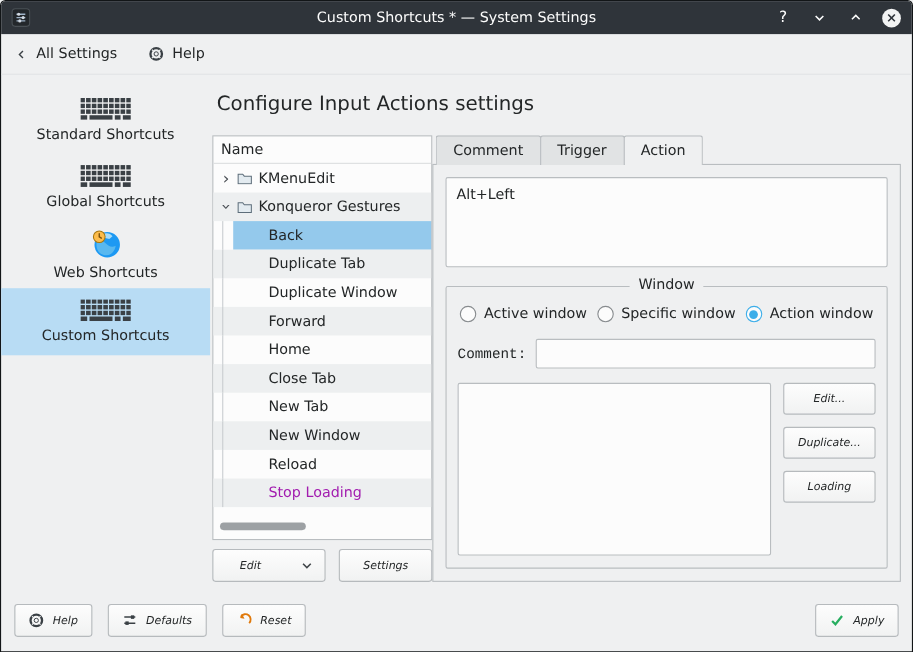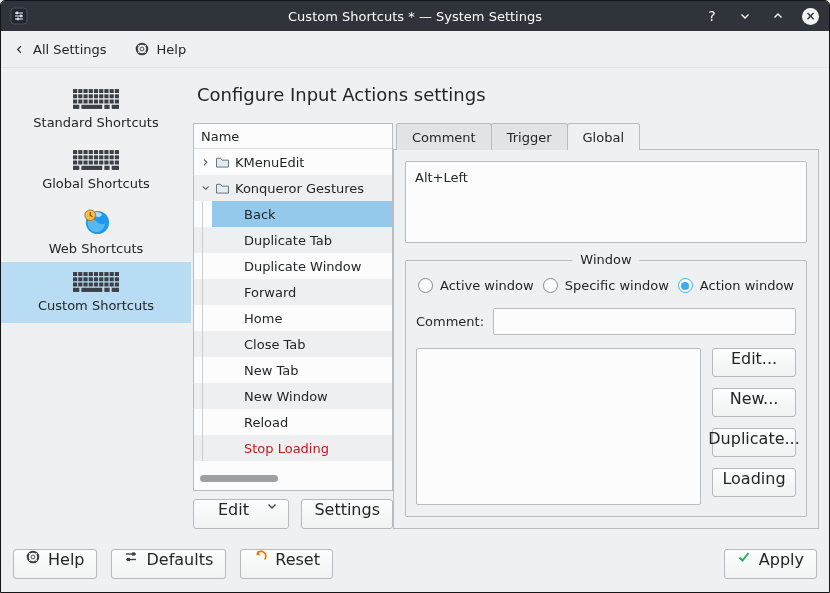--- a/index.html
+++ b/index.html
@@ -47,51 +47,51 @@
   .trow { height: 26px; display: flex; align-items: stretch; }
   .trow.alt { background: #edeff0; }
   .top-content { flex: 1; display: flex; align-items: center; padding-left: 4px; }
   .arrow { width: 15px; display: flex; align-items: center; justify-content: center; color: #4a4f54; font-size: 15px; }
   .arrow.down { transform: rotate(90deg); }
   .folder-svg { width: 15px; height: 12px; margin: 0 5px 0 2px; flex: 0 0 auto; }
   .branch { width: 18px; position: relative; flex: 0 0 auto; }
   .branch::before { content: ""; position: absolute; left: 8px; top: 0; bottom: 0; width: 1px; background: #c9cdd0; }
   .tcontent { flex: 1; display: flex; align-items: center; padding-left: 32px; }
   .tcontent.sel { background: #94c9ec; }
-  .trow.disabled .tlabel { color: #b91c1c; }
+  .trow.disabled .tlabel { color: #a21caf; }
   .hscroll { margin: auto 6px 8px 6px; height: 7px; position: relative; flex: 0 0 auto; }
   .hthumb { position: absolute; left: 0; top: 0; width: 78px; height: 7px; border-radius: 3.5px; background: #9da1a4; }
   .tree-btns { margin-top: 8px; flex: 0 0 auto; display: flex; gap: 12px; }
   
   .btn {
     height: 30px; background: linear-gradient(#fdfdfd, #f1f2f2);
     border: 1px solid #b6babd; border-radius: 3px;
-    display: inline-flex; justify-content: center; gap: 8px;
-    padding: 0 12px; font-size: 16px; color: #232627; font-family: inherit; cursor: default;
+    display: inline-flex; align-items: center; justify-content: center; gap: 8px;
+    padding: 0 12px; font-size: 10px; color: #232627; font-family: inherit; cursor: default; font-style: italic;
   }
   .edit-btn { flex: 1.15; justify-content: space-between; padding: 0 10px 0 24px; }
   .edit-btn svg { width: 12px; height: 12px; color: #41464a; }
   .settings-btn { flex: 1; }
   
   .right-col { flex: 1; display: flex; flex-direction: column; min-width: 0; }
   .tabs { display: flex; padding-left: 3px; position: relative; z-index: 2; flex: 0 0 auto; }
   .tab { padding: 6px 15px 5px; background: #e1e3e4; border: 1px solid #b9bdc0; border-bottom: none; border-radius: 2.5px 2.5px 0 0; position: relative; }
   .tab + .tab { margin-left: -1px; }
   .tab.active { background: #eff0f1; z-index: 3; }
   .tab.active::after { content: ""; position: absolute; left: 0; right: 0; bottom: -1px; height: 1px; background: #eff0f1; }
   .pane { flex: 1; border: 1px solid #b9bdc0; margin-top: -1px; padding: 11px; display: flex; flex-direction: column; min-height: 0; background: #eff0f1; }
   .shortcut-box { height: 82px; flex: 0 0 auto; background: #fcfcfc; border: 1px solid #b9bdc0; border-radius: 2px; padding: 8px 9px; }
   .groupbox { flex: 1; margin-top: 17px; border: 1px solid #b9bdc0; border-radius: 2px; position: relative; padding: 17px 10px 11px; display: flex; flex-direction: column; min-height: 0; }
   .group-title { position: absolute; top: -9px; left: 50%; transform: translateX(-50%); background: #eff0f1; padding: 0 8px; white-space: nowrap; }
   .radio-row { flex: 0 0 auto; display: flex; justify-content: space-between; align-items: center; padding: 0 2px; }
   .radio { display: flex; align-items: center; gap: 7px; }
   .rb { width: 15px; height: 15px; border-radius: 50%; border: 1px solid #878b8e; background: #fcfcfc; position: relative; flex: 0 0 auto; }
   .rb.on { border-color: #3daee9; }
   .rb.on::after { content: ""; position: absolute; inset: 2.5px; border-radius: 50%; background: #3daee9; }
-  .comment-row { flex: 0 0 auto; display: flex; align-items: center; gap: 9px; margin-top: 15px; }
+  .comment-row { flex: 0 0 auto; display: flex; align-items: center; gap: 9px; margin-top: 15px; font-family: Liberation Mono, monospace; }
   .text-input { flex: 1; height: 27px; border: 1px solid #b9bdc0; border-radius: 2px; background: #fcfcfc; padding: 0 7px; font: inherit; color: inherit; }
   .list-row { flex: 1; display: flex; gap: 11px; margin-top: 13px; min-height: 0; }
   .listbox { flex: 1; background: #fcfcfc; border: 1px solid #b9bdc0; border-radius: 2px; }
   .side-btns { width: 84px; flex: 0 0 auto; display: flex; flex-direction: column; gap: 11px; }
   .side-btns .btn { height: 29px; padding: 0 6px; }
   
   .footer { flex: 0 0 auto; display: flex; align-items: center; gap: 14px; padding: 9px 12px 13px; }
   .spacer { flex: 1; }
   .icon14 { width: 14px; height: 14px; flex: 0 0 auto; }
 </style>
@@ -355,21 +355,21 @@
             <button class="btn settings-btn">
               <span>Settings</span>
             </button>
           </div>
         </div>
 
         <div class="right-col">
           <div class="tabs">
             <div class="tab"><span>Comment</span></div>
             <div class="tab"><span>Trigger</span></div>
-            <div class="tab active"><span>Global</span></div>
+            <div class="tab active"><span>Action</span></div>
           </div>
 
           <div class="pane">
             <div class="shortcut-box">
               <span>Alt+Left</span>
             </div>
 
             <div class="groupbox">
               <span class="group-title">Window</span>
 
@@ -393,23 +393,20 @@
                 <input class="text-input" type="text" value="" style="">
               </div>
 
               <div class="list-row">
                 <div class="listbox"></div>
                 <div class="side-btns">
                   <button class="btn">
                       <span>Edit...</span>
                     </button>
                   <button class="btn">
-                      <span>New...</span>
-                    </button>
-                  <button class="btn">
                       <span>Duplicate...</span>
                     </button>
                   <button class="btn">
                       <span>Loading</span>
                     </button>
                 </div>
               </div>
             </div>
           </div>
         </div>

